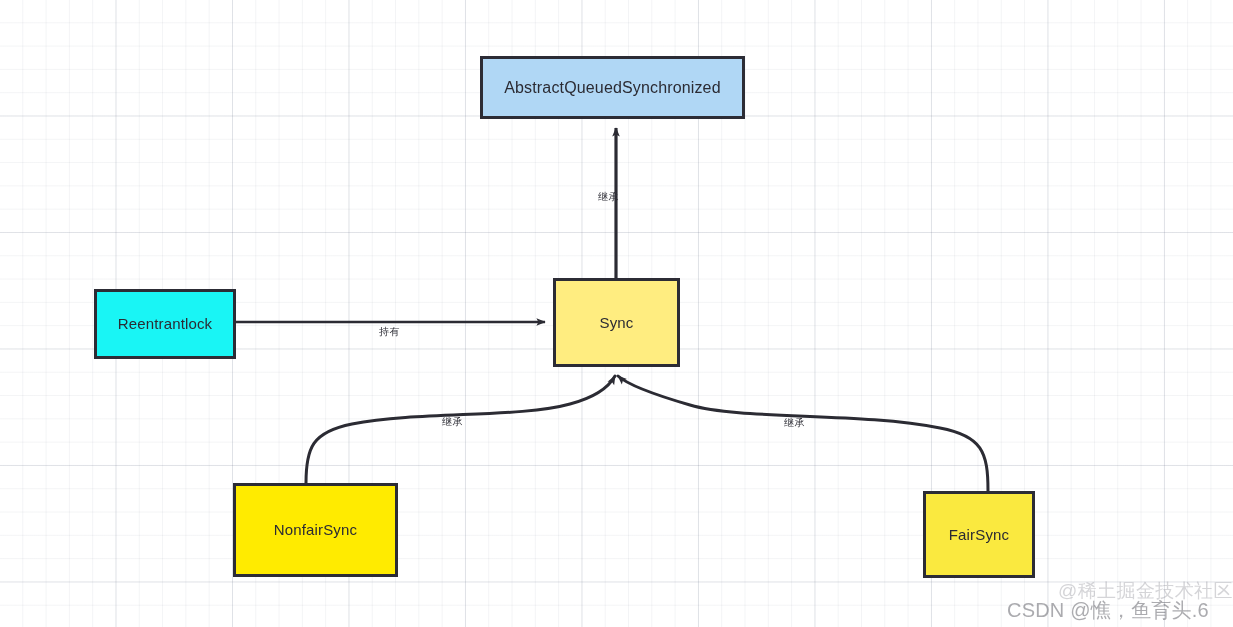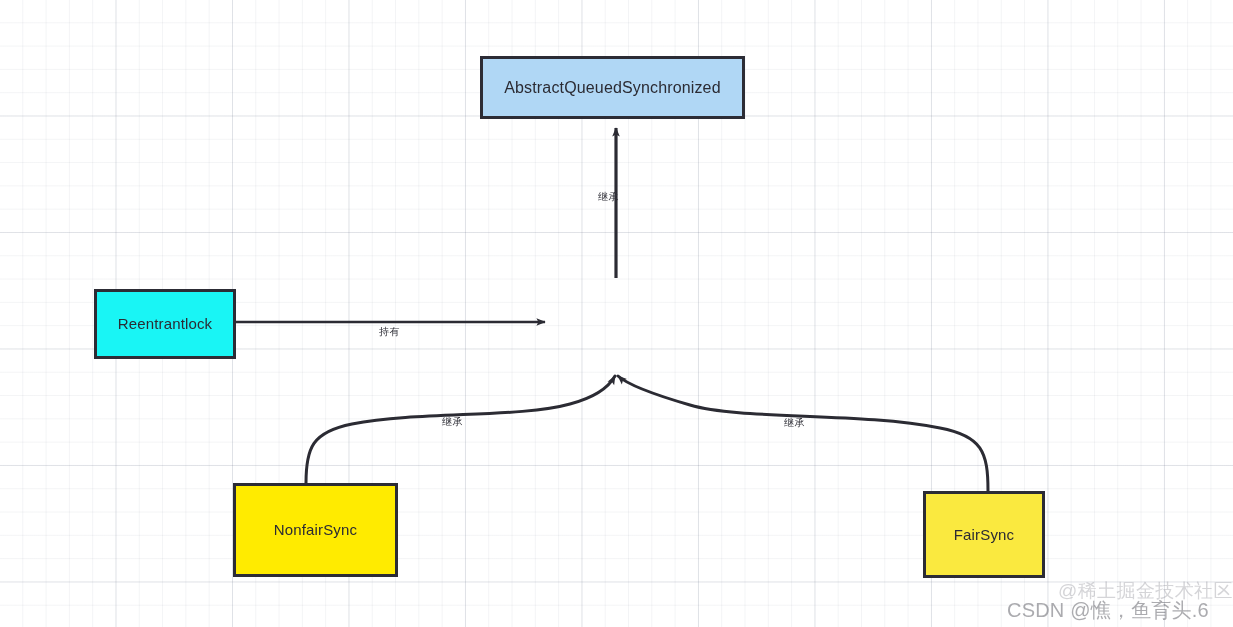--- a/index.html
+++ b/index.html
@@ -87,21 +87,21 @@
     left: 233px;
     top: 483px;
     width: 165px;
     height: 94px;
     background: #ffeb00;
   }
 
   #node-fairsync {
     left: 923px;
     top: 491px;
-    width: 122px;
+    width: 112px;
     height: 87px;
     background: #fae93f;
     text-align: center;
   }
 
   
   .edge-label {
     position: absolute;
     font-size: 10px;
     color: #33333b;
@@ -175,20 +175,23 @@
   </svg>
 
   <div class="node" id="node-aqs">
     <span>AbstractQueuedSynchronized</span>
   </div>
 
   <div class="node" id="node-reentrantlock">
     <span>Reentrantlock</span>
   </div>
 
+  <div class="node" id="node-sync">
+    <span>Sync</span>
+  </div>
 
   <div class="node" id="node-nonfairsync">
     <span>NonfairSync</span>
   </div>
 
   <div class="node" id="node-fairsync">
     <span>FairSync</span>
   </div>
 
   <div class="edge-label" id="label-aqs-sync">继承</div>

